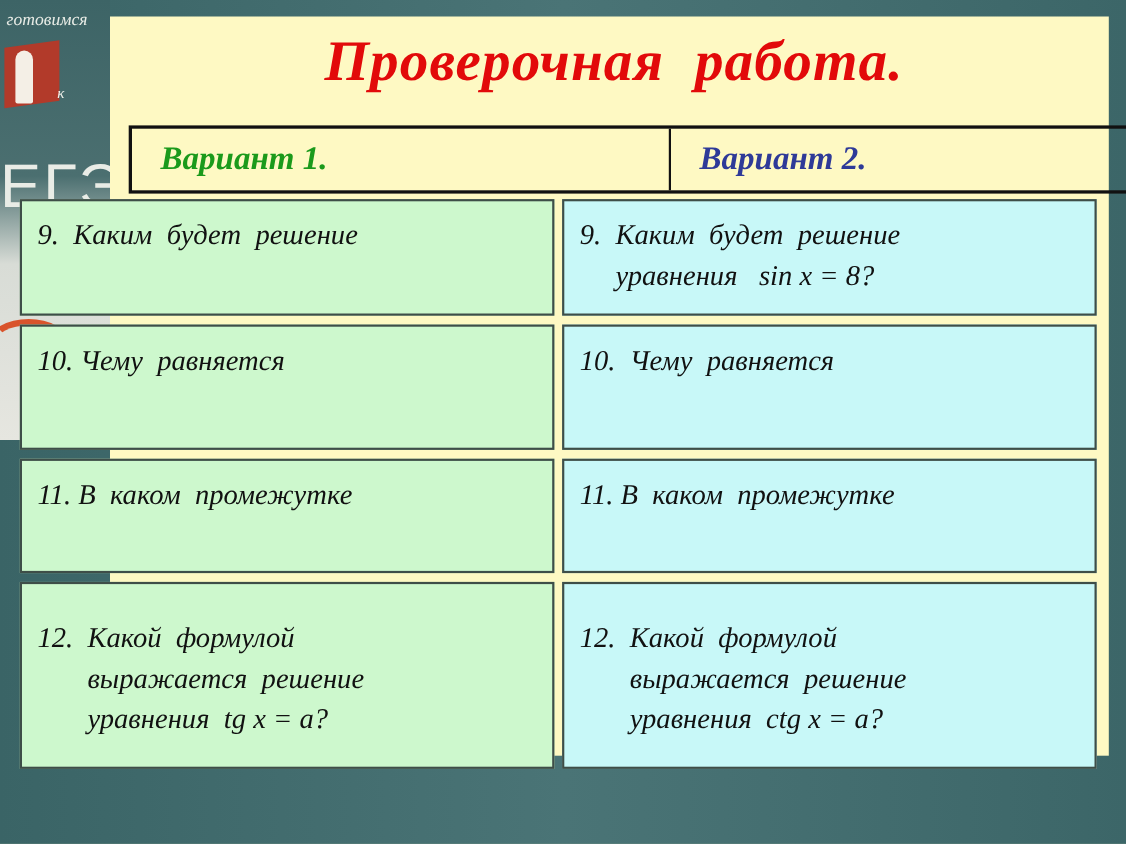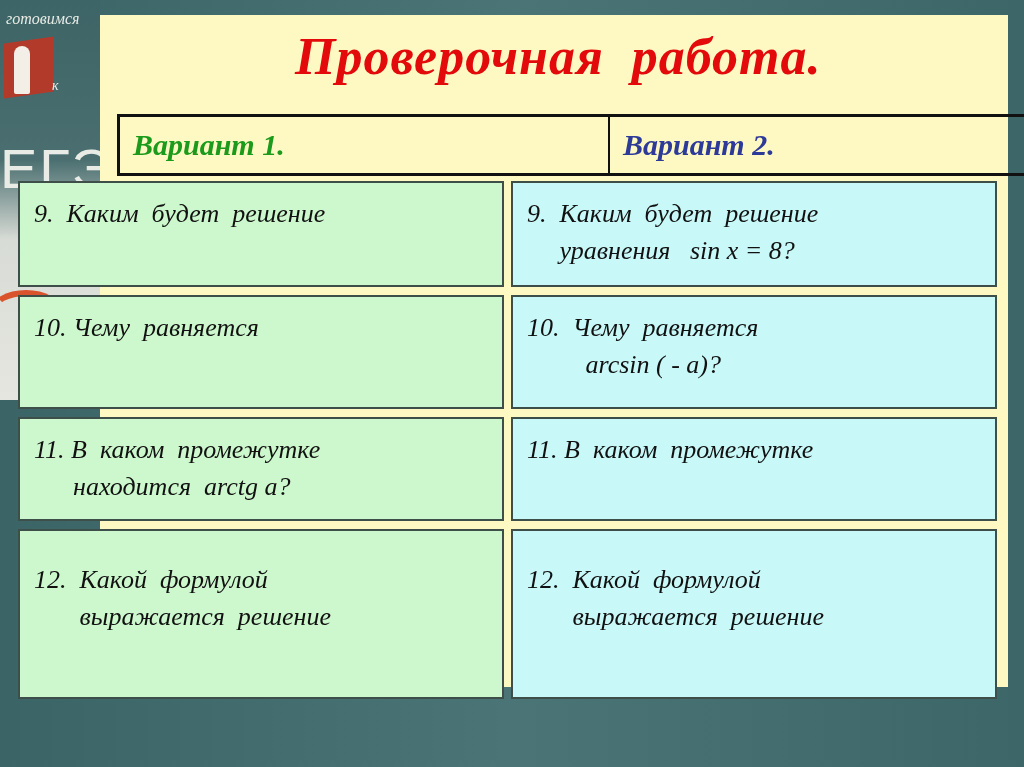--- a/index.html
+++ b/index.html
@@ -26,21 +26,21 @@
   }
   .title {
     position: absolute; left: 195px; top: 12px; width: 640px;
     color: #e20a0a; font-size: 52px; font-weight: bold; font-style: italic;
     letter-spacing: 1px; white-space: pre;
   }
   .variant-header {
     position: absolute; left: 17px; top: 99px; width: 978px; height: 62px;
     border: 3px solid #111; background: transparent; display: flex; box-sizing: border-box;
   }
-  .variant-header .cell { flex: 0 0 auto; display: flex; align-items: center; box-sizing: border-box; padding-left: 13px; font-size: 30px; font-weight: bold; font-style: italic; }
+  .variant-header .cell { flex: 0 0 auto; display: flex; align-items: center; box-sizing: border-box; padding-left: 26px; font-size: 30px; font-weight: bold; font-style: italic; }
   .variant-header .c1 { width: 490px; border-right: 2px solid #111; color: #1b9a1b; }
   .variant-header .c2 { flex: 1; color: #2e3a98; }
   .qbox {
     position: absolute; box-sizing: border-box; border: 2px solid #3e4e48;
     padding: 12px 14px 0 14px; color: #111; font-size: 26px; font-weight: normal; font-style: italic; line-height: 37px;
   }
   .green { background: #cdf8cd; }
   .cyan  { background: #c8f8f8; }
   .qbox .line { display: block; white-space: pre; }
 </style>
@@ -65,35 +65,35 @@
   </div>
 
   <div class="qbox green" style="left:-82px; top:166px; width:486px; height:106px;">
     <span class="line">9.  Каким  будет  решение</span>
   </div>
   <div class="qbox green" style="left:-82px; top:280px; width:486px; height:114px;">
     <span class="line">10. Чему  равняется</span>
   </div>
   <div class="qbox green" style="left:-82px; top:402px; width:486px; height:104px;">
     <span class="line">11. В  каком  промежутке</span>
-    <span class="line">      находится  arctg a?</span>
   </div>
   <div class="qbox green" style="left:-82px; top:514px; width:486px; height:170px; padding-top:30px;">
     <span class="line">12.  Какой  формулой</span>
     <span class="line">       выражается  решение</span>
+    <span class="line">       уравнения  tg x = a?</span>
   </div>
 
   <div class="qbox cyan" style="left:411px; top:166px; width:486px; height:106px;">
     <span class="line">9.  Каким  будет  решение</span>
     <span class="line">     уравнения   sin x = 8?</span>
   </div>
   <div class="qbox cyan" style="left:411px; top:280px; width:486px; height:114px;">
     <span class="line">10.  Чему  равняется</span>
-    <span class="line">         arcsin ( - a)?</span>
   </div>
   <div class="qbox cyan" style="left:411px; top:402px; width:486px; height:104px;">
     <span class="line">11. В  каком  промежутке</span>
   </div>
   <div class="qbox cyan" style="left:411px; top:514px; width:486px; height:170px; padding-top:30px;">
     <span class="line">12.  Какой  формулой</span>
     <span class="line">       выражается  решение</span>
+    <span class="line">       уравнения  ctg x = a?</span>
   </div>
 </div>
 
 </body></html>

